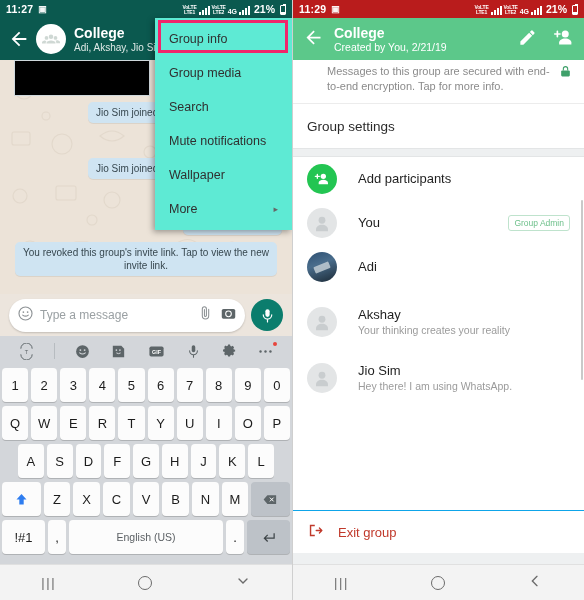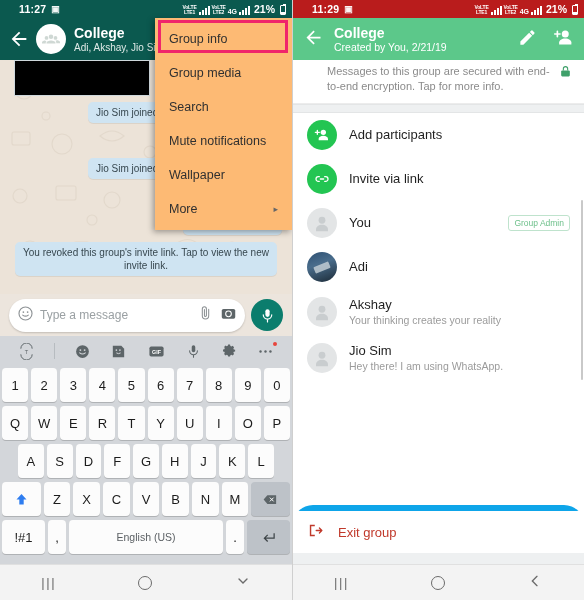--- a/index.html
+++ b/index.html
@@ -13,21 +13,21 @@
   .panel-left { background: #ece5dd; }
   .panel-right { background: #fff; border-left: 1px solid #cfcfcf; }
 
   
   .statusbar {
     height: 18px; display: flex; align-items: center;
     padding: 0 6px; color: #fff; font-size: 10.5px; font-weight: bold;
   }
   .sb-left { background: #0b594f; }
   .sb-right { background: #b91c1c; }
-  .sb-time { letter-spacing: .2px; margin-left: 13px; }
+  .sb-time { letter-spacing: .2px; }
   .sb-icon-img { margin-left: 5px; font-size: 9px; opacity: .95; }
   .sb-spacer { flex: 1; }
   .sb-right-group { display: flex; align-items: flex-end; gap: 2px; }
   .volte { font-size: 5px; line-height: 5px; text-align: center; font-weight: bold; letter-spacing: -.2px; }
   .volte b { display: block; }
   .bars { display: flex; align-items: flex-end; gap: 1px; height: 9px; }
   .bars i { width: 2px; background: #fff; display: block; }
   .bars i:nth-child(1){height:3px}.bars i:nth-child(2){height:5px}
   .bars i:nth-child(3){height:7px}.bars i:nth-child(4){height:9px}
   .fourg { font-size: 7px; font-weight: bold; }
@@ -66,21 +66,21 @@
     border-radius: 5px; padding: 4px 8px; margin-bottom: 7px; width: fit-content;
     max-width: 260px; box-shadow: 0 1px 0 rgba(0,0,0,.07);
   }
   .bubble.center { margin-left: auto; margin-right: auto; text-align: center; }
   .bubble.right { margin-left: auto; }
   .bubble.wide { max-width: 262px; text-align: center; margin: 0 auto; }
 
   
   .popup {
     position: absolute; top: 18px; left: 155px; width: 137px;
-    background: #fdba74; box-shadow: -2px 2px 6px rgba(0,0,0,.35);
+    background: #5eead4; box-shadow: -2px 2px 6px rgba(0,0,0,.35);
     z-index: 30; padding: 4px 0;
   }
   .popup-item {
     height: 34px; display: flex; align-items: center; padding: 0 14px;
     font-size: 12.5px; color: #303030;
   }
   .popup-item .caret { margin-left: auto; font-size: 9px; color: #666; }
   .hl-box { position: absolute; border: 3px solid #f0256b; z-index: 40; pointer-events: none; }
   .hl-menu { top: 20px; left: 158px; width: 130px; height: 33px; }
 
@@ -151,40 +151,40 @@
   .group-settings { height: 44px; display: flex; align-items: center; padding: 0 14px;
                     font-size: 13.5px; color: #2b2b2b; }
   .gap-strip { height: 9px; background: #eef0f1; border-top: 1px solid #e3e5e6; border-bottom: 1px solid #e3e5e6; }
 
   .participants-head {
     height: 34px; display: flex; align-items: center; padding: 0 14px;
     font-size: 12px; color: #3f9e6d;
   }
   .participants-head .ptitle { flex: 1; }
 
-  .prow { height: 44px; display: flex; align-items: center; padding: 0 14px; gap: 12px; }
-  .prow.tall { height: 46px; }
+  .prow { height: 44px; display: flex; align-items: center; padding: 0 14px; gap: 21px; }
+  .prow.tall { height: 46px; margin-top: 10px; }
   .pic { width: 30px; height: 30px; border-radius: 50%; flex: none;
          display: flex; align-items: center; justify-content: center; }
   .pic.green { background: #23c552; }
   .pic.gray { background: #e3e5e6; }
   .pic.img-adi { background: linear-gradient(160deg,#2d4f72 0%,#4a6d8c 40%,#1b2a36 100%); }
   .pic.img-naman { background: linear-gradient(160deg,#7f9f63 0%,#4f7a3c 45%,#8fa87a 100%); }
   .pic.img-adi:after { content:""; width:16px; height:7px; background:#c9d3da; transform: rotate(-22deg); border-radius:1px; opacity:.8;}
   .pic.img-naman:after { content:""; width:5px; height:11px; background:#f2e14c; border-radius:2px; transform: rotate(12deg);}
   .pname { font-size: 13px; color: #1f1f1f; line-height: 16px; }
   .pstatus { font-size: 10.5px; color: #9b9b9b; line-height: 14px; }
   .ptext { flex: 1; }
   .admin-badge {
     font-size: 8.5px; color: #6ec08b; border: 1px solid #bfe3cd;
     border-radius: 3px; padding: 2px 5px; background: #fff;
   }
 
   .exit-strip { position: absolute; bottom: 47px; left: 0; right: 0;
-                border-top: 6px solid #0ea5e9; border-radius: 20px; }
+                border-top: 1px solid #0ea5e9; }
   .exit-row { height: 42px; display: flex; align-items: center; padding: 0 14px; gap: 14px;
               font-size: 13px; color: #c0392b; background: #fff; }
   .right-bottom-gap { position: absolute; bottom: 36px; left:0; right:0; height: 11px; background: #eef0f1; }
 
   .scrollbar { position: absolute; right: 1px; top: 200px; width: 2px; height: 180px;
                background: #c9c9c9; border-radius: 1px; }
 </style>
 </head>
 <body>
 
@@ -536,43 +536,38 @@
   <div class="encryption">
     <span class="etext">Messages to this group are secured with end-to-end encryption. Tap for more info.</span>
     <span class="eicon">
       <svg viewBox="0 0 24 24" width="13" height="13">
           <rect x="4" y="10" width="16" height="11" rx="2" fill="#3fa06a"></rect>
           <path d="M8 10V7a4 4 0 018 0v3" fill="none" stroke="#3fa06a" stroke-width="2"></path>
         </svg>
     </span>
   </div>
 
+  <div class="group-settings">
+    <span>Group settings</span>
+  </div>
 
   <div class="gap-strip"></div>
 
 
   <div class="prow">
     <span class="pic green">
       <svg viewBox="0 0 24 24" width="16" height="16">
           <circle cx="14" cy="8" r="4" fill="#fff"></circle>
           <path d="M14 13c-3.9 0-7 2-7 4.5V20h14v-2.5c0-2.5-3.1-4.5-7-4.5z" fill="#fff"></path>
           <path d="M5 5v6M2 8h6" stroke="#fff" stroke-width="2" stroke-linecap="round"></path>
         </svg>
     </span>
     <span class="ptext pname">Add participants</span>
   </div>
 
-  <div class="prow">
-    <span class="pic green">
-      <svg viewBox="0 0 24 24" width="16" height="16">
-          <path d="M9.5 12h5M8 8.5H6.5a3.5 3.5 0 000 7H8M16 8.5h1.5a3.5 3.5 0 010 7H16" fill="none" stroke="#fff" stroke-width="1.9" stroke-linecap="round"></path>
-        </svg>
-    </span>
-    <span class="ptext pname">Invite via link</span>
-  </div>
 
   <div class="prow">
     <span class="pic gray">
       <svg viewBox="0 0 24 24" width="22" height="22">
           <circle cx="12" cy="9" r="3.7" fill="#c9cdcf"></circle>
           <path d="M12 14c-3.6 0-6.5 2.2-6.5 4.6V21h13v-2.4c0-2.4-2.9-4.6-6.5-4.6z" fill="#c9cdcf"></path>
         </svg>
     </span>
     <span class="ptext pname">You</span>
     <span class="admin-badge">Group Admin</span>

